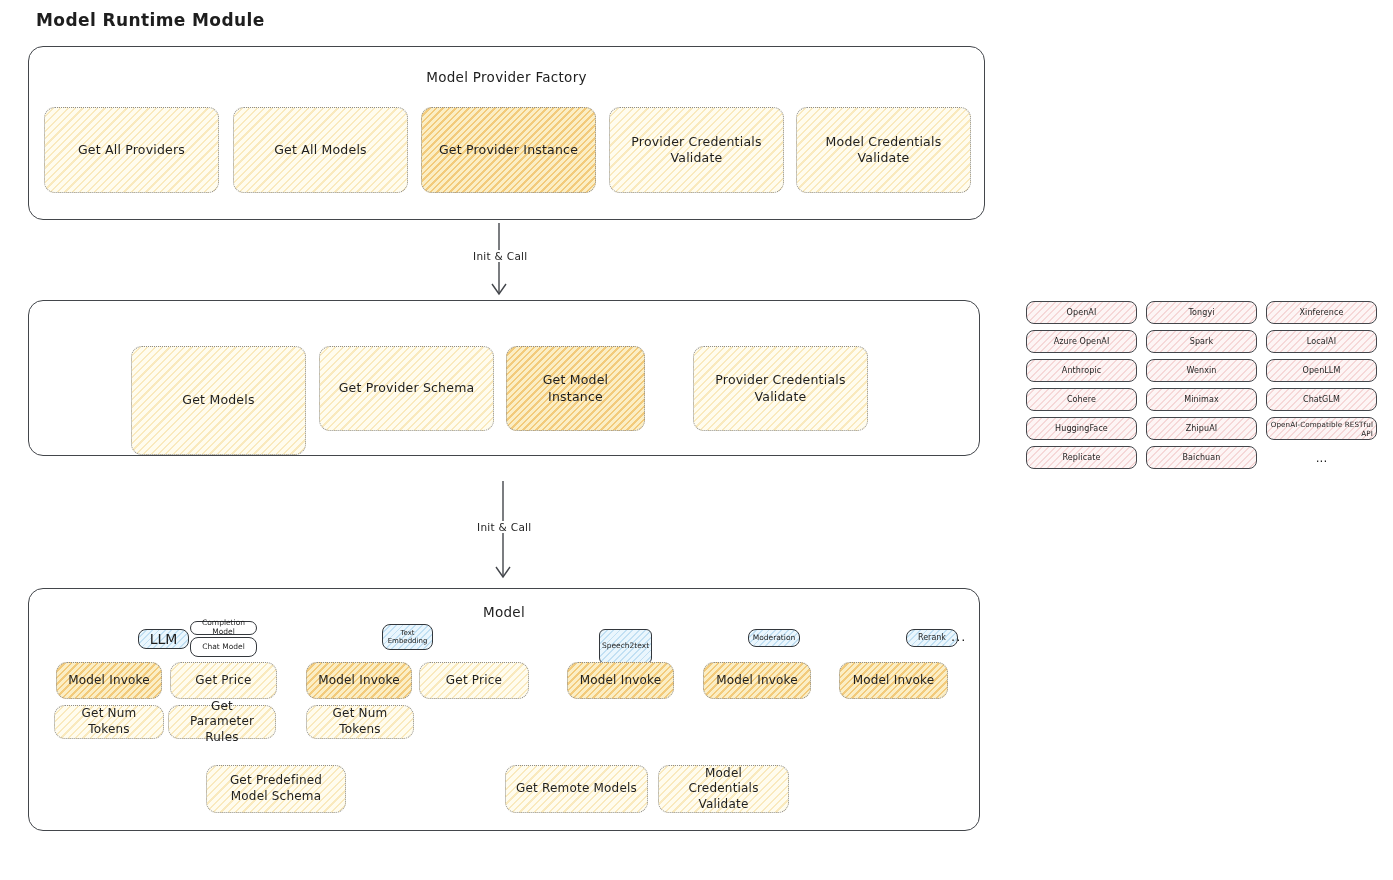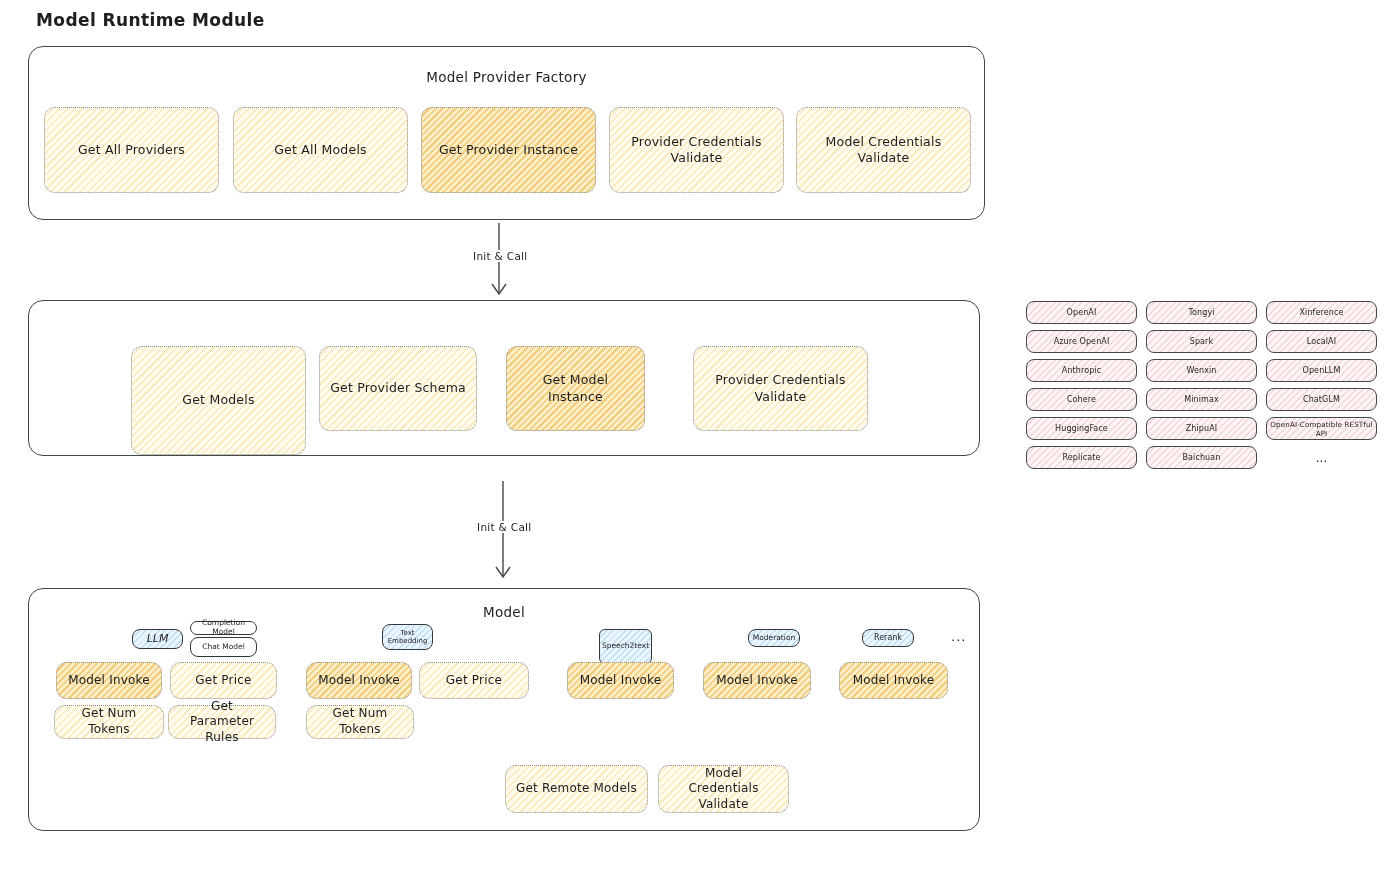--- a/index.html
+++ b/index.html
@@ -40,21 +40,21 @@
     background-image:repeating-linear-gradient(135deg, rgba(236,174,62,0.55) 0px, rgba(236,174,62,0.55) 1.8px, rgba(252,238,197,0) 1.8px, rgba(252,238,197,0) 4.6px);
   }
   .small-node{font-size:12px;}
   
   .chip-grid{
     position:absolute;left:1026px;top:301px;display:grid;
     grid-template-columns:repeat(3,111px);column-gap:9px;row-gap:6px;grid-auto-rows:23px;
   }
   .chip{
     border:1.4px solid #43464b;border-radius:8px;box-sizing:border-box;
-    display:flex;align-items:center;justify-content:center;text-align:center;
+    display:flex;align-items:center;justify-content:center;text-align:right;
     font-size:8px;letter-spacing:.1px;padding:0 3px;
     background-color:#fdf5f5;
     background-image:repeating-linear-gradient(135deg, rgba(229,148,148,0.3) 0px, rgba(229,148,148,0.3) 1.4px, rgba(255,255,255,0) 1.4px, rgba(255,255,255,0) 4.8px);
   }
   .chip-small{font-size:7.2px;}
   .chip-ellipsis{
     border:none;background:none;font-size:12px;display:flex;align-items:center;justify-content:center;
   }
   
   .tag{
@@ -90,21 +90,21 @@
   </div>
 
   <svg class="arrow" style="left:488px;top:223px;width:22px;height:76px;" viewBox="0 0 22 76">
     <line x1="11" y1="0" x2="11" y2="71" stroke="#43464b" stroke-width="1.4"></line>
     <polyline points="4,61 11,71 18,61" fill="none" stroke="#43464b" stroke-width="1.4"></polyline>
   </svg>
   <div class="arrow-label" style="left:469px;top:250px;">Init &amp; Call</div>
 
   <div class="box stacked" style="left:28px;top:300px;width:952px;height:156px;">
     <div class="node fill-yellow" style="left:102px;top:45px;width:175px;height:109px;">Get Models</div>
-    <div class="node fill-yellow" style="left:290px;top:45px;width:158px;height:85px;">Get Provider Schema</div>
+    <div class="node fill-yellow" style="left:290px;top:45px;width:175px;height:85px;">Get Provider Schema</div>
     <div class="node fill-orange" style="left:477px;top:45px;width:139px;height:85px;">Get Model Instance</div>
     <div class="node fill-yellow" style="left:664px;top:45px;width:175px;height:85px;">Provider Credentials Validate</div>
   </div>
 
   <div class="chip-grid">
     <div class="chip">OpenAI</div>
     <div class="chip">Tongyi</div>
     <div class="chip">Xinference</div>
     <div class="chip">Azure OpenAI</div>
     <div class="chip">Spark</div>
@@ -125,38 +125,39 @@
 
   <svg class="arrow" style="left:492px;top:481px;width:22px;height:101px;" viewBox="0 0 22 101">
     <line x1="11" y1="0" x2="11" y2="96" stroke="#43464b" stroke-width="1.4"></line>
     <polyline points="4,86 11,96 18,86" fill="none" stroke="#43464b" stroke-width="1.4"></polyline>
   </svg>
   <div class="arrow-label" style="left:473px;top:521px;">Init &amp; Call</div>
 
   <div class="box stacked" style="left:28px;top:588px;width:952px;height:243px;">
     <div class="box-title" style="top:15px;">Model</div>
 
-    <div class="tag tag-blue" style="left:103px;top:40px;width:51px;height:20px;font-size:11px;font-style:italic;">LLM</div>
+    <div class="tag tag-blue" style="left:109px;top:40px;width:51px;height:20px;font-size:14px;">LLM</div>
     <div class="tag tag-white" style="left:161px;top:32px;width:67px;height:14px;font-size:7.5px;">Completion Model</div>
     <div class="tag tag-white" style="left:161px;top:48px;width:67px;height:20px;font-size:7.5px;">Chat Model</div>
     <div class="tag tag-blue" style="left:353px;top:35px;width:51px;height:26px;font-size:7px;">Text Embedding</div>
     <div class="tag tag-blue" style="left:570px;top:40px;width:53px;height:35px;font-size:7.5px;border-radius:6px;">Speech2text</div>
     <div class="tag tag-blue" style="left:703px;top:40px;width:52px;height:18px;font-size:7.5px;margin-left:16px;">Moderation</div>
-    <div class="tag tag-blue" style="left:833px;top:40px;width:52px;height:18px;font-size:8px;">Rerank</div>
+    <div class="tag tag-blue" style="left:877px;top:40px;width:52px;height:18px;font-size:8px;">Rerank</div>
     <div class="tag-ellipsis" style="left:922px;top:40px;">...</div>
 
     <div class="node fill-orange small-node" style="left:27px;top:73px;width:106px;height:37px;">Model Invoke</div>
     <div class="node fill-yellow small-node" style="left:141px;top:73px;width:107px;height:37px;">Get Price</div>
     <div class="node fill-orange small-node" style="left:277px;top:73px;width:106px;height:37px;">Model Invoke</div>
     <div class="node fill-yellow small-node" style="left:390px;top:73px;width:110px;height:37px;">Get Price</div>
     <div class="node fill-orange small-node" style="left:538px;top:73px;width:107px;height:37px;">Model Invoke</div>
     <div class="node fill-orange small-node" style="left:674px;top:73px;width:108px;height:37px;">Model Invoke</div>
     <div class="node fill-orange small-node" style="left:810px;top:73px;width:109px;height:37px;">Model Invoke</div>
 
     <div class="node fill-yellow small-node" style="left:25px;top:116px;width:110px;height:34px;">Get Num Tokens</div>
     <div class="node fill-yellow small-node" style="left:139px;top:116px;width:108px;height:34px;padding:1px 10px;">Get Parameter Rules</div>
     <div class="node fill-yellow small-node" style="left:277px;top:116px;width:108px;height:34px;">Get Num Tokens</div>
 
+    <div class="node fill-yellow small-node" style="left:177px;top:176px;width:140px;height:48px;">Get Predefined Model Schema</div>
     <div class="node fill-yellow small-node" style="left:476px;top:176px;width:143px;height:48px;">Get Remote Models</div>
     <div class="node fill-yellow small-node" style="left:629px;top:176px;width:131px;height:48px;padding:2px 14px;">Model Credentials Validate</div>
   </div>
 
 </div>
 
 </body></html>

